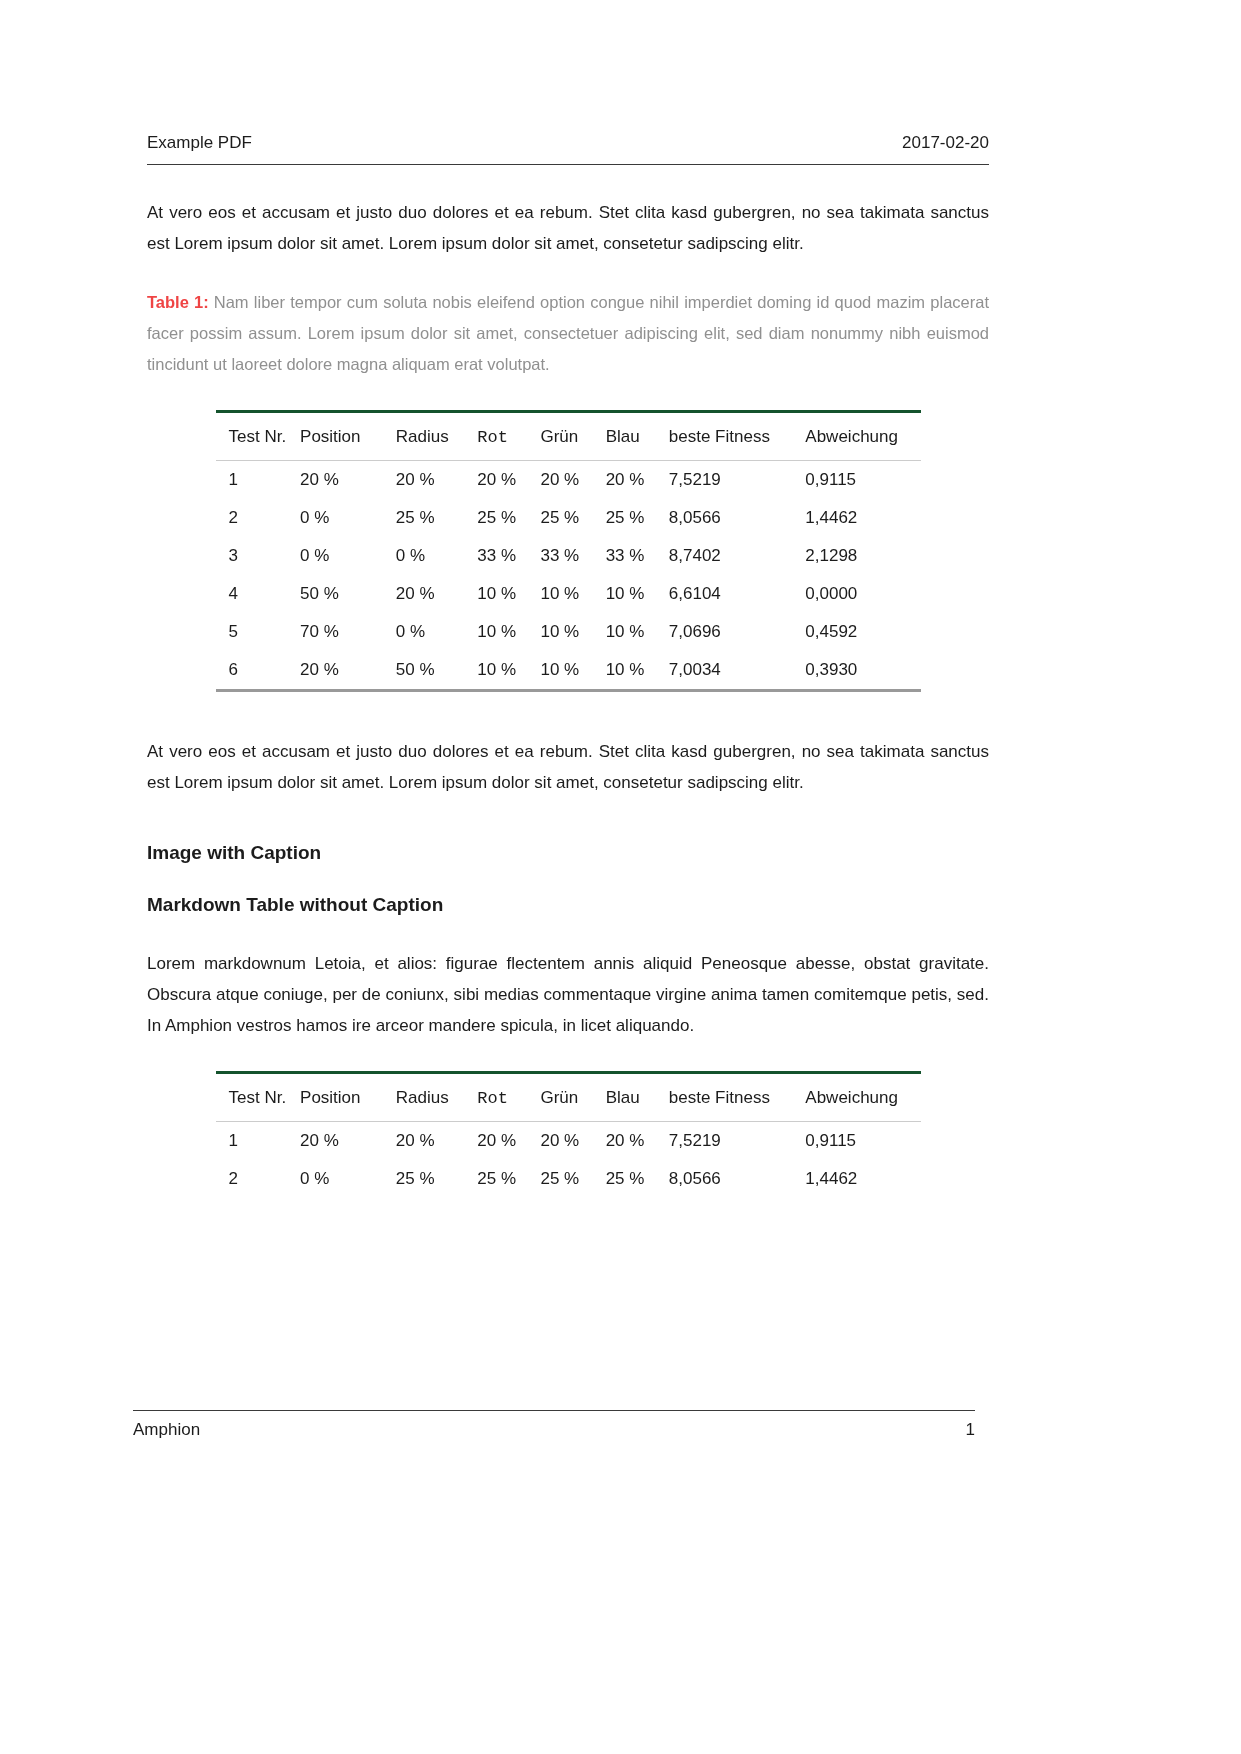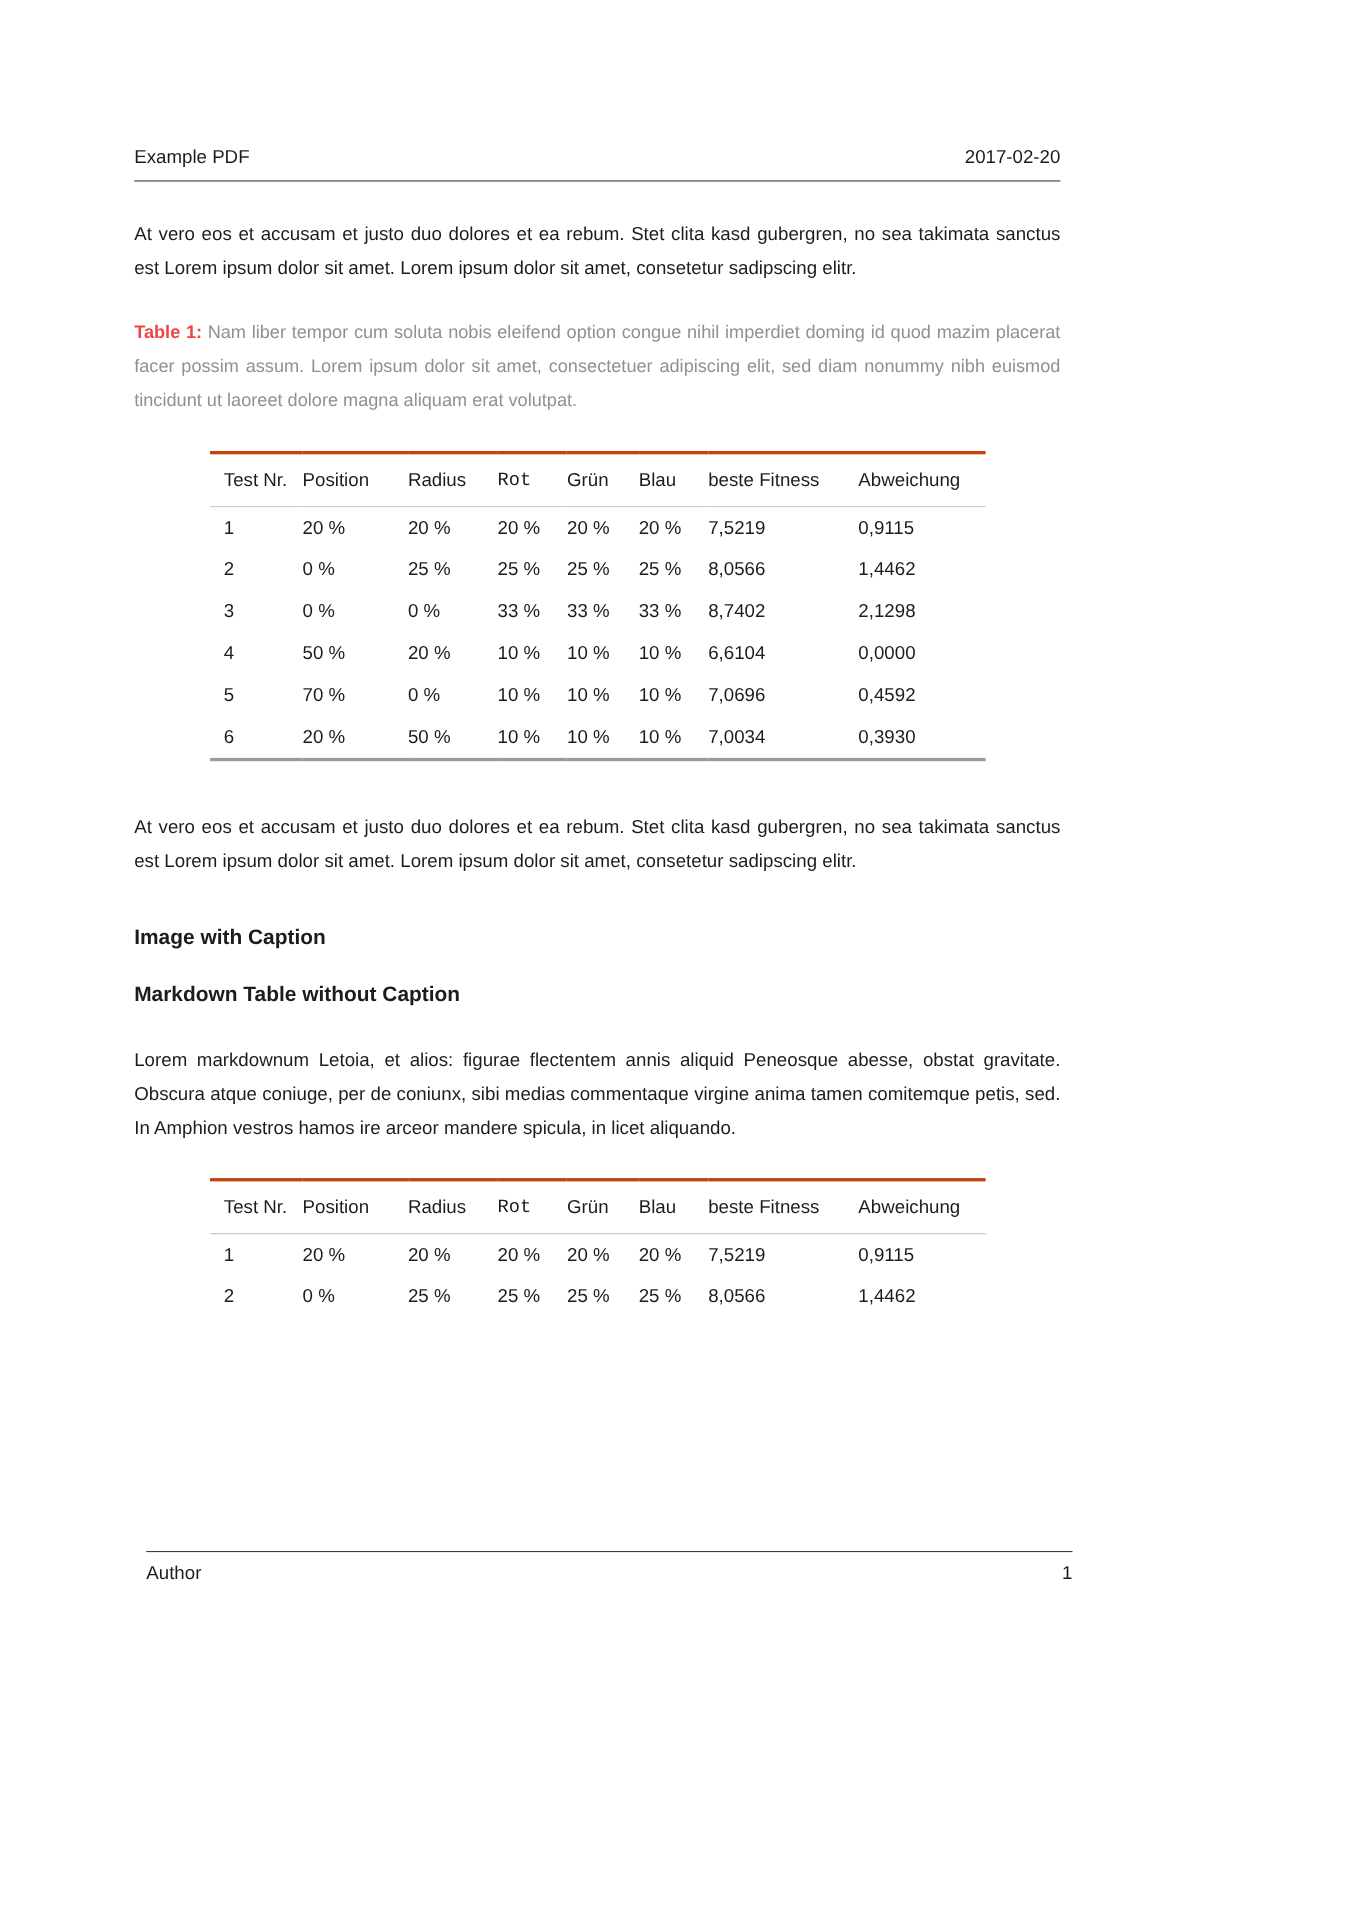--- a/index.html
+++ b/index.html
@@ -10,21 +10,21 @@
     position:relative;
     width:1241px;
     height:1754px;
     background:#ffffff;
     color:#1c1c1c;
     overflow:hidden;
   }
 
   .content {
     position:absolute;
-    left:122px;
+    left:147px;
     top:133px;
     width:842px;
   }
 
   .pageheader {
     display:flex;
     justify-content:space-between;
     align-items:flex-end;
     font-size:17px;
     padding-bottom:11px;
@@ -67,21 +67,21 @@
     font-weight:bold;
     margin-right:5px;
   }
 
   table.data-table {
     border-collapse:collapse;
     width:705px;
     margin:30px auto 0 auto;
     font-size:17px;
     color:#1c1c1c;
-    border-top:3px solid #c2410c;
+    border-top:3px solid #14532d;
   }
   table.data-table.closed { border-bottom:3px solid #999999; }
 
   table.data-table thead tr { border-bottom:1px solid #cccccc; }
 
   table.data-table th {
     text-align:left;
     font-weight:normal;
     padding:14px 6px 13px 0;
     white-space:nowrap;
@@ -251,16 +251,16 @@
             <td>25 %</td>
             <td>8,0566</td>
             <td>1,4462</td>
           </tr>
         </tbody>
       </table>
 
   </div>
 
   <div class="pagefooter">
-    <span>Author</span>
+    <span>Amphion</span>
     <span>1</span>
   </div>
 </div>
 
 </body></html>

